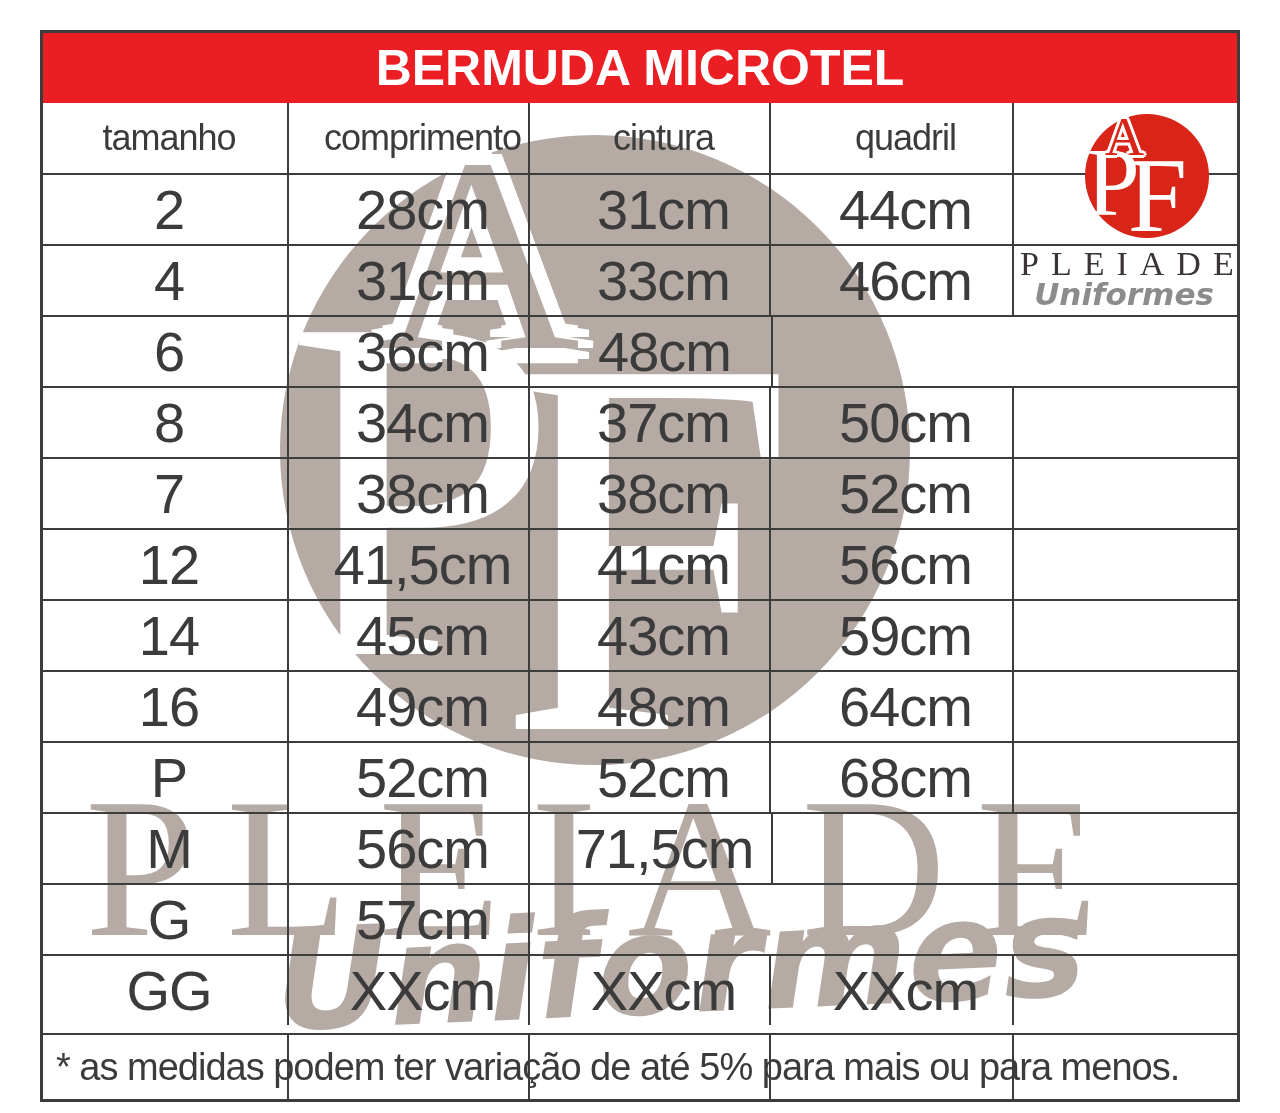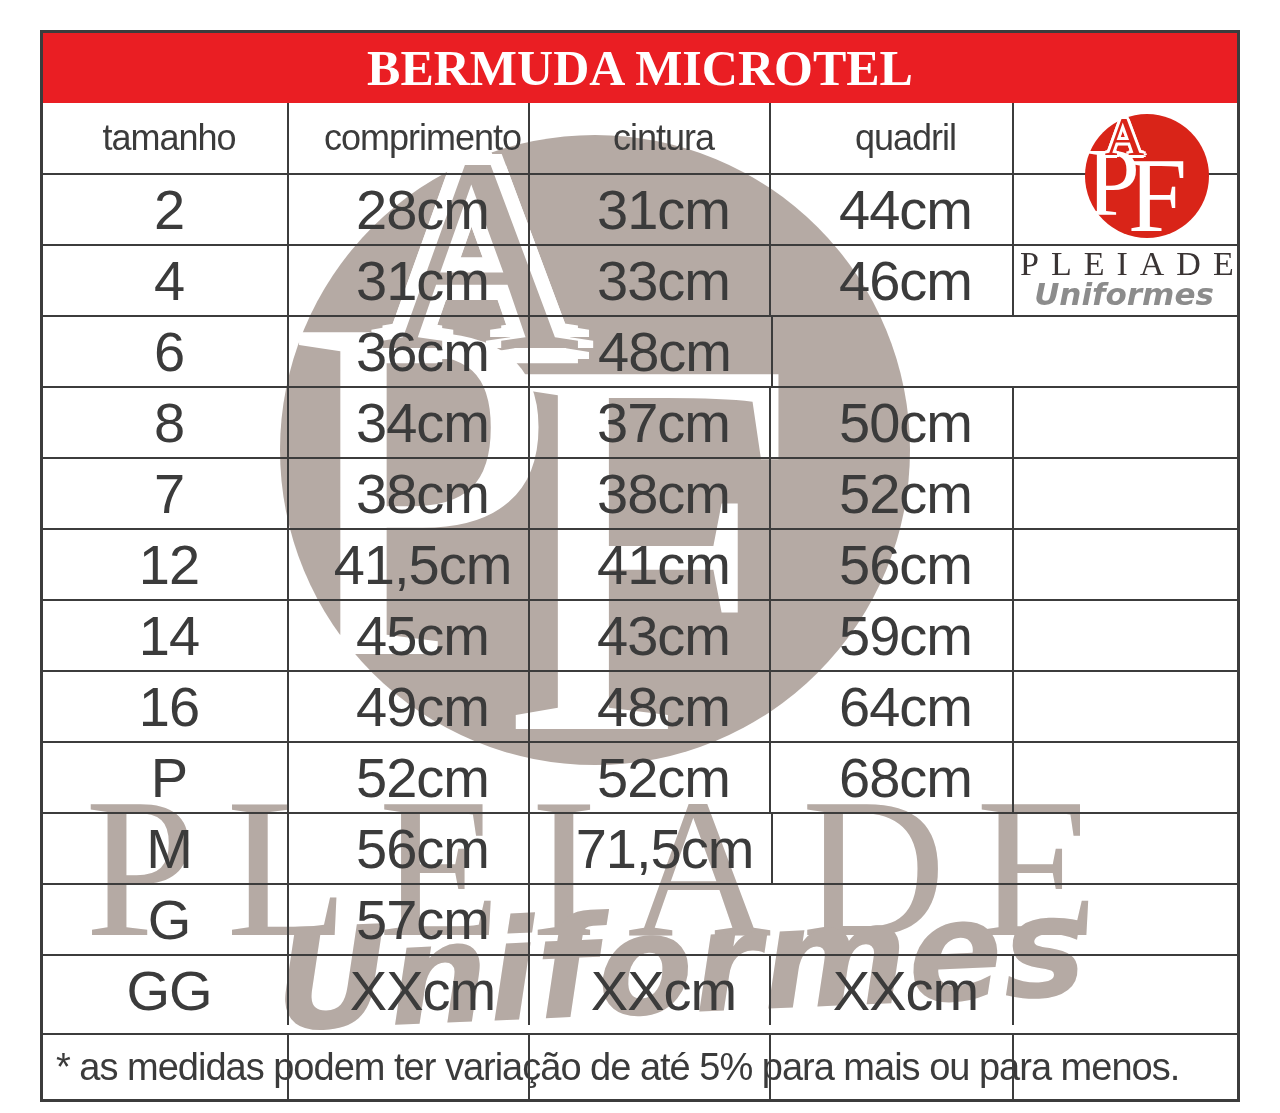--- a/index.html
+++ b/index.html
@@ -45,21 +45,21 @@
     transform:rotate(-2.5deg); transform-origin:left center; white-space:nowrap;
   }
 
   
   .sheet {
     position:absolute; left:40px; top:30px; width:1200px; z-index:1;
     border:3px solid var(--line); background:transparent;
   }
   .banner {
     height:70px; background:var(--banner-red);
-    display:flex; align-items:center; justify-content:center;font-family:Liberation Serif, serif;
+    display:flex; align-items:center; justify-content:center;
   }
   .banner-title {
     color:#ffffff; font-weight:bold; font-size:50px; letter-spacing:0px; line-height:1;
   }
   .row { display:flex; width:100%; }
   .cell {
     display:flex; align-items:center; justify-content:center;
     overflow:visible; white-space:nowrap;
   }
   .cell + .cell { border-left:2px solid var(--line);padding-left:28px; }

